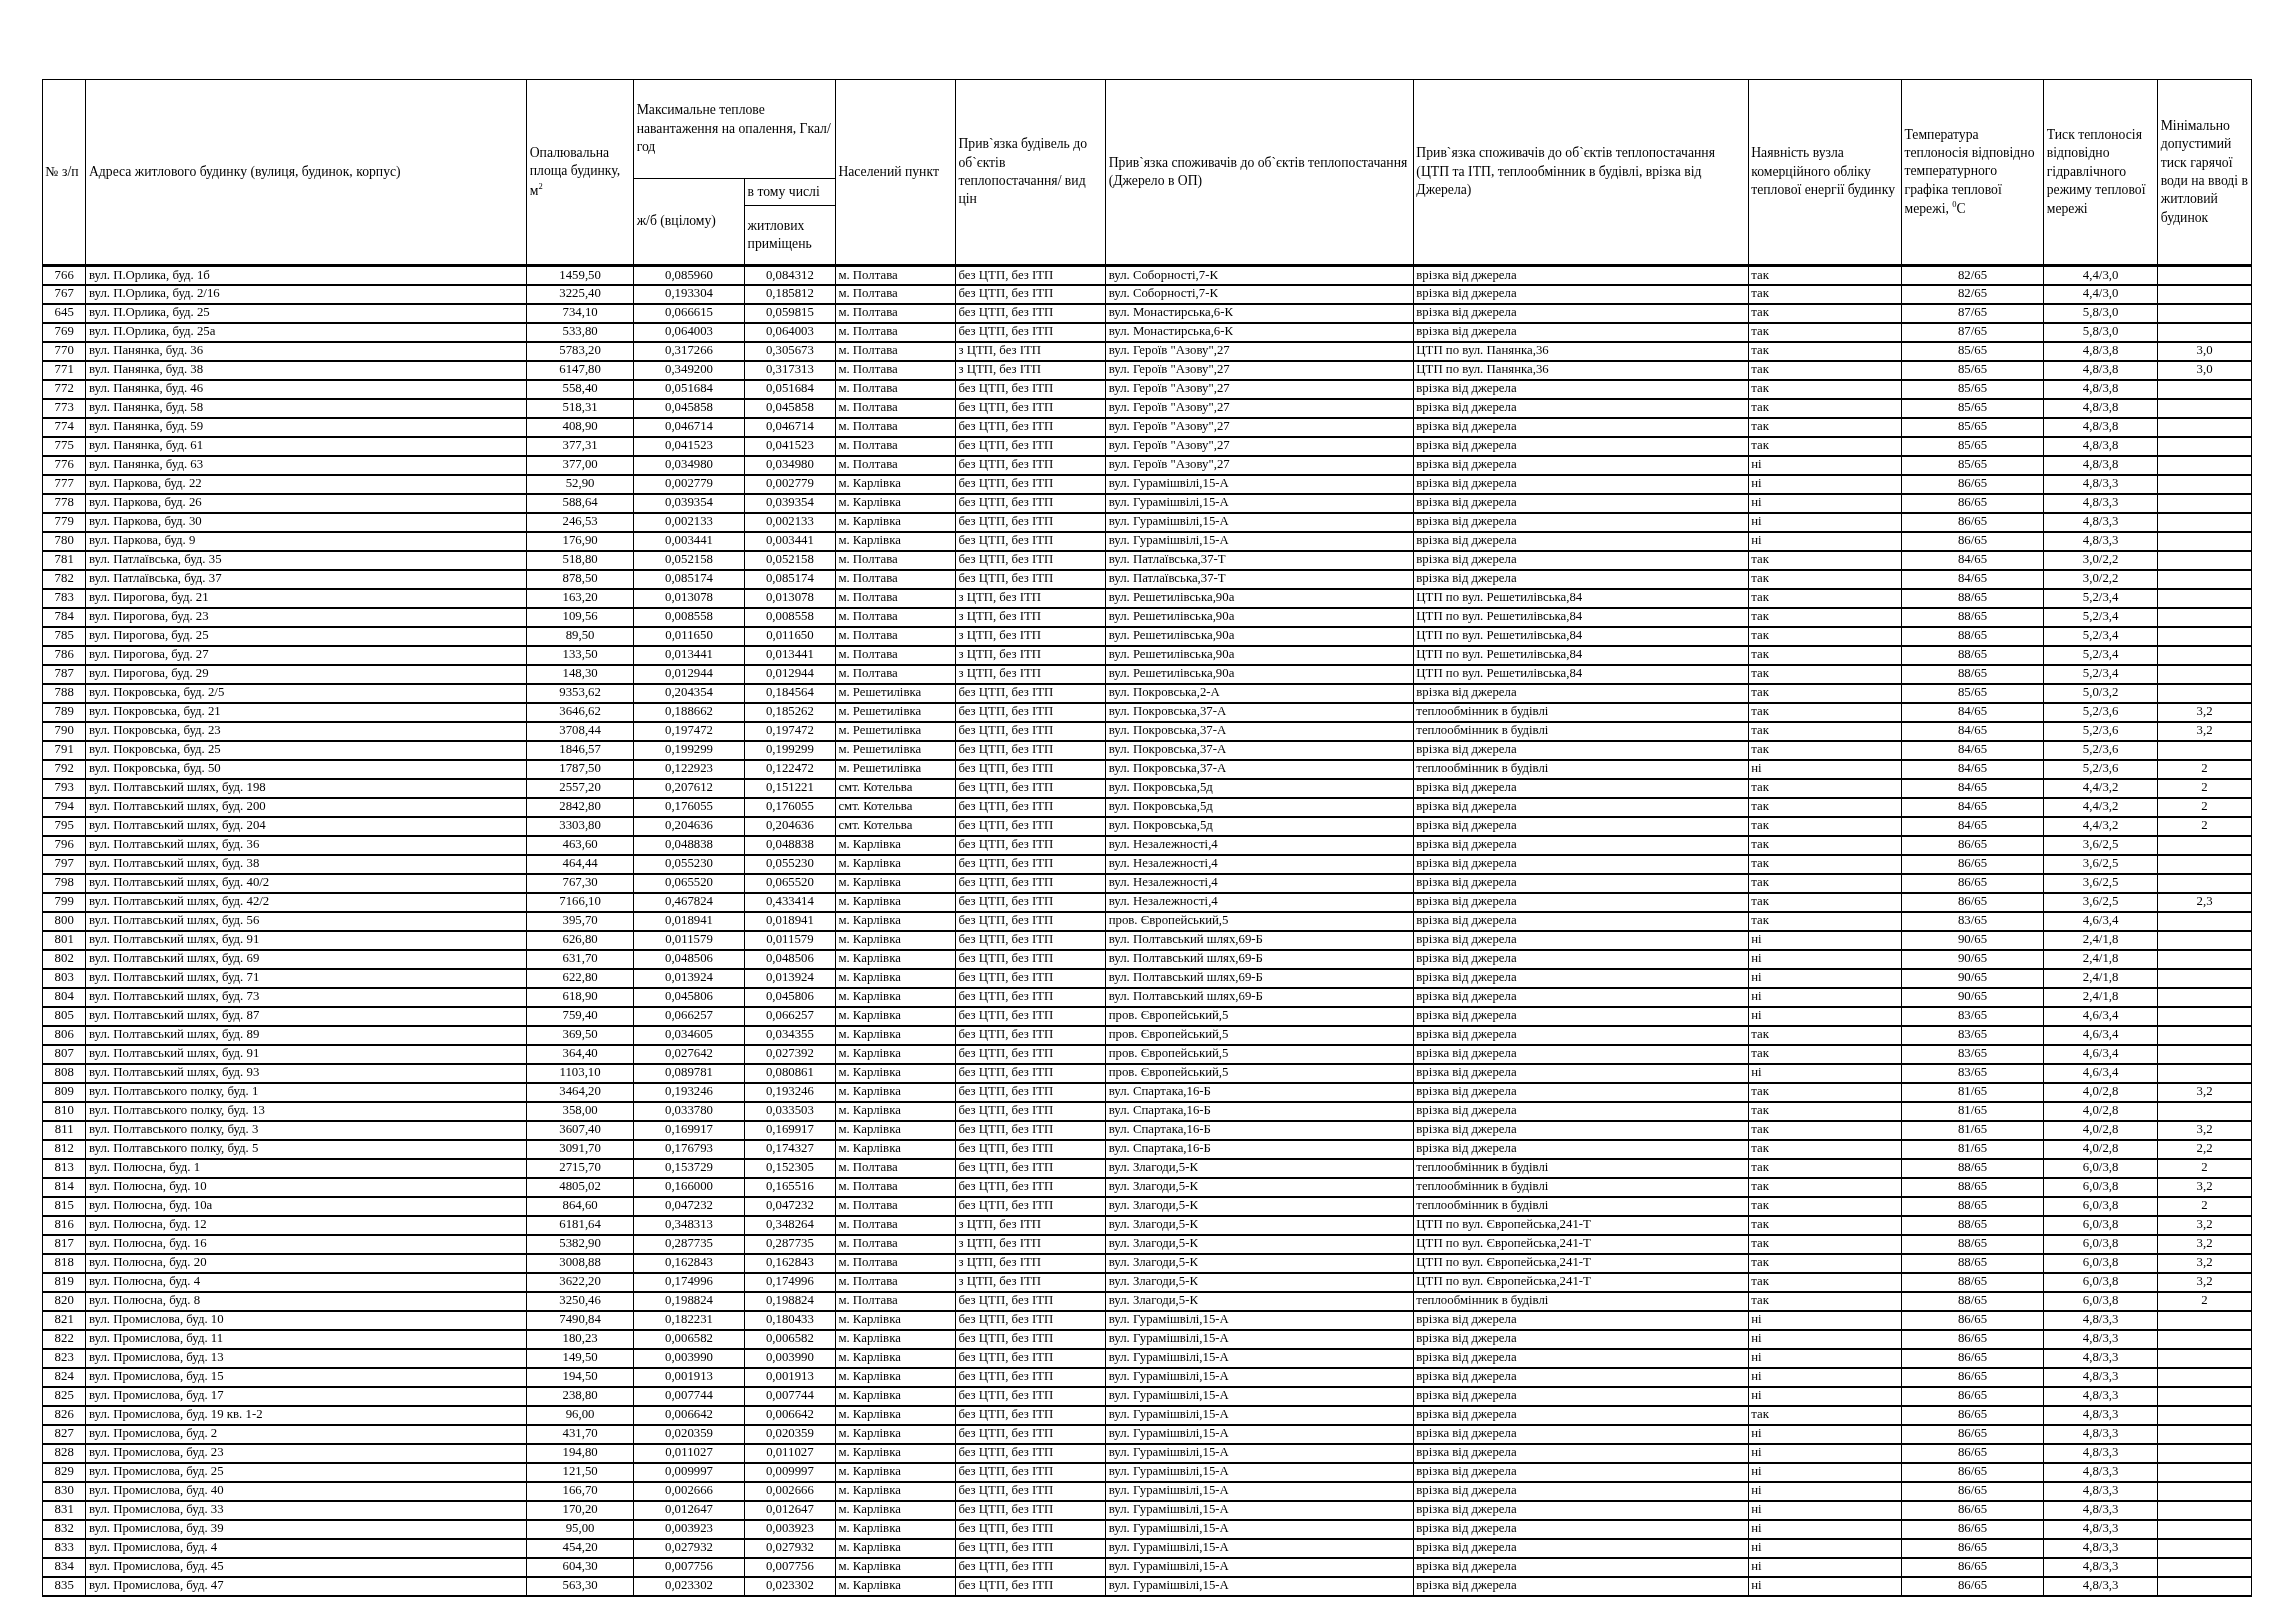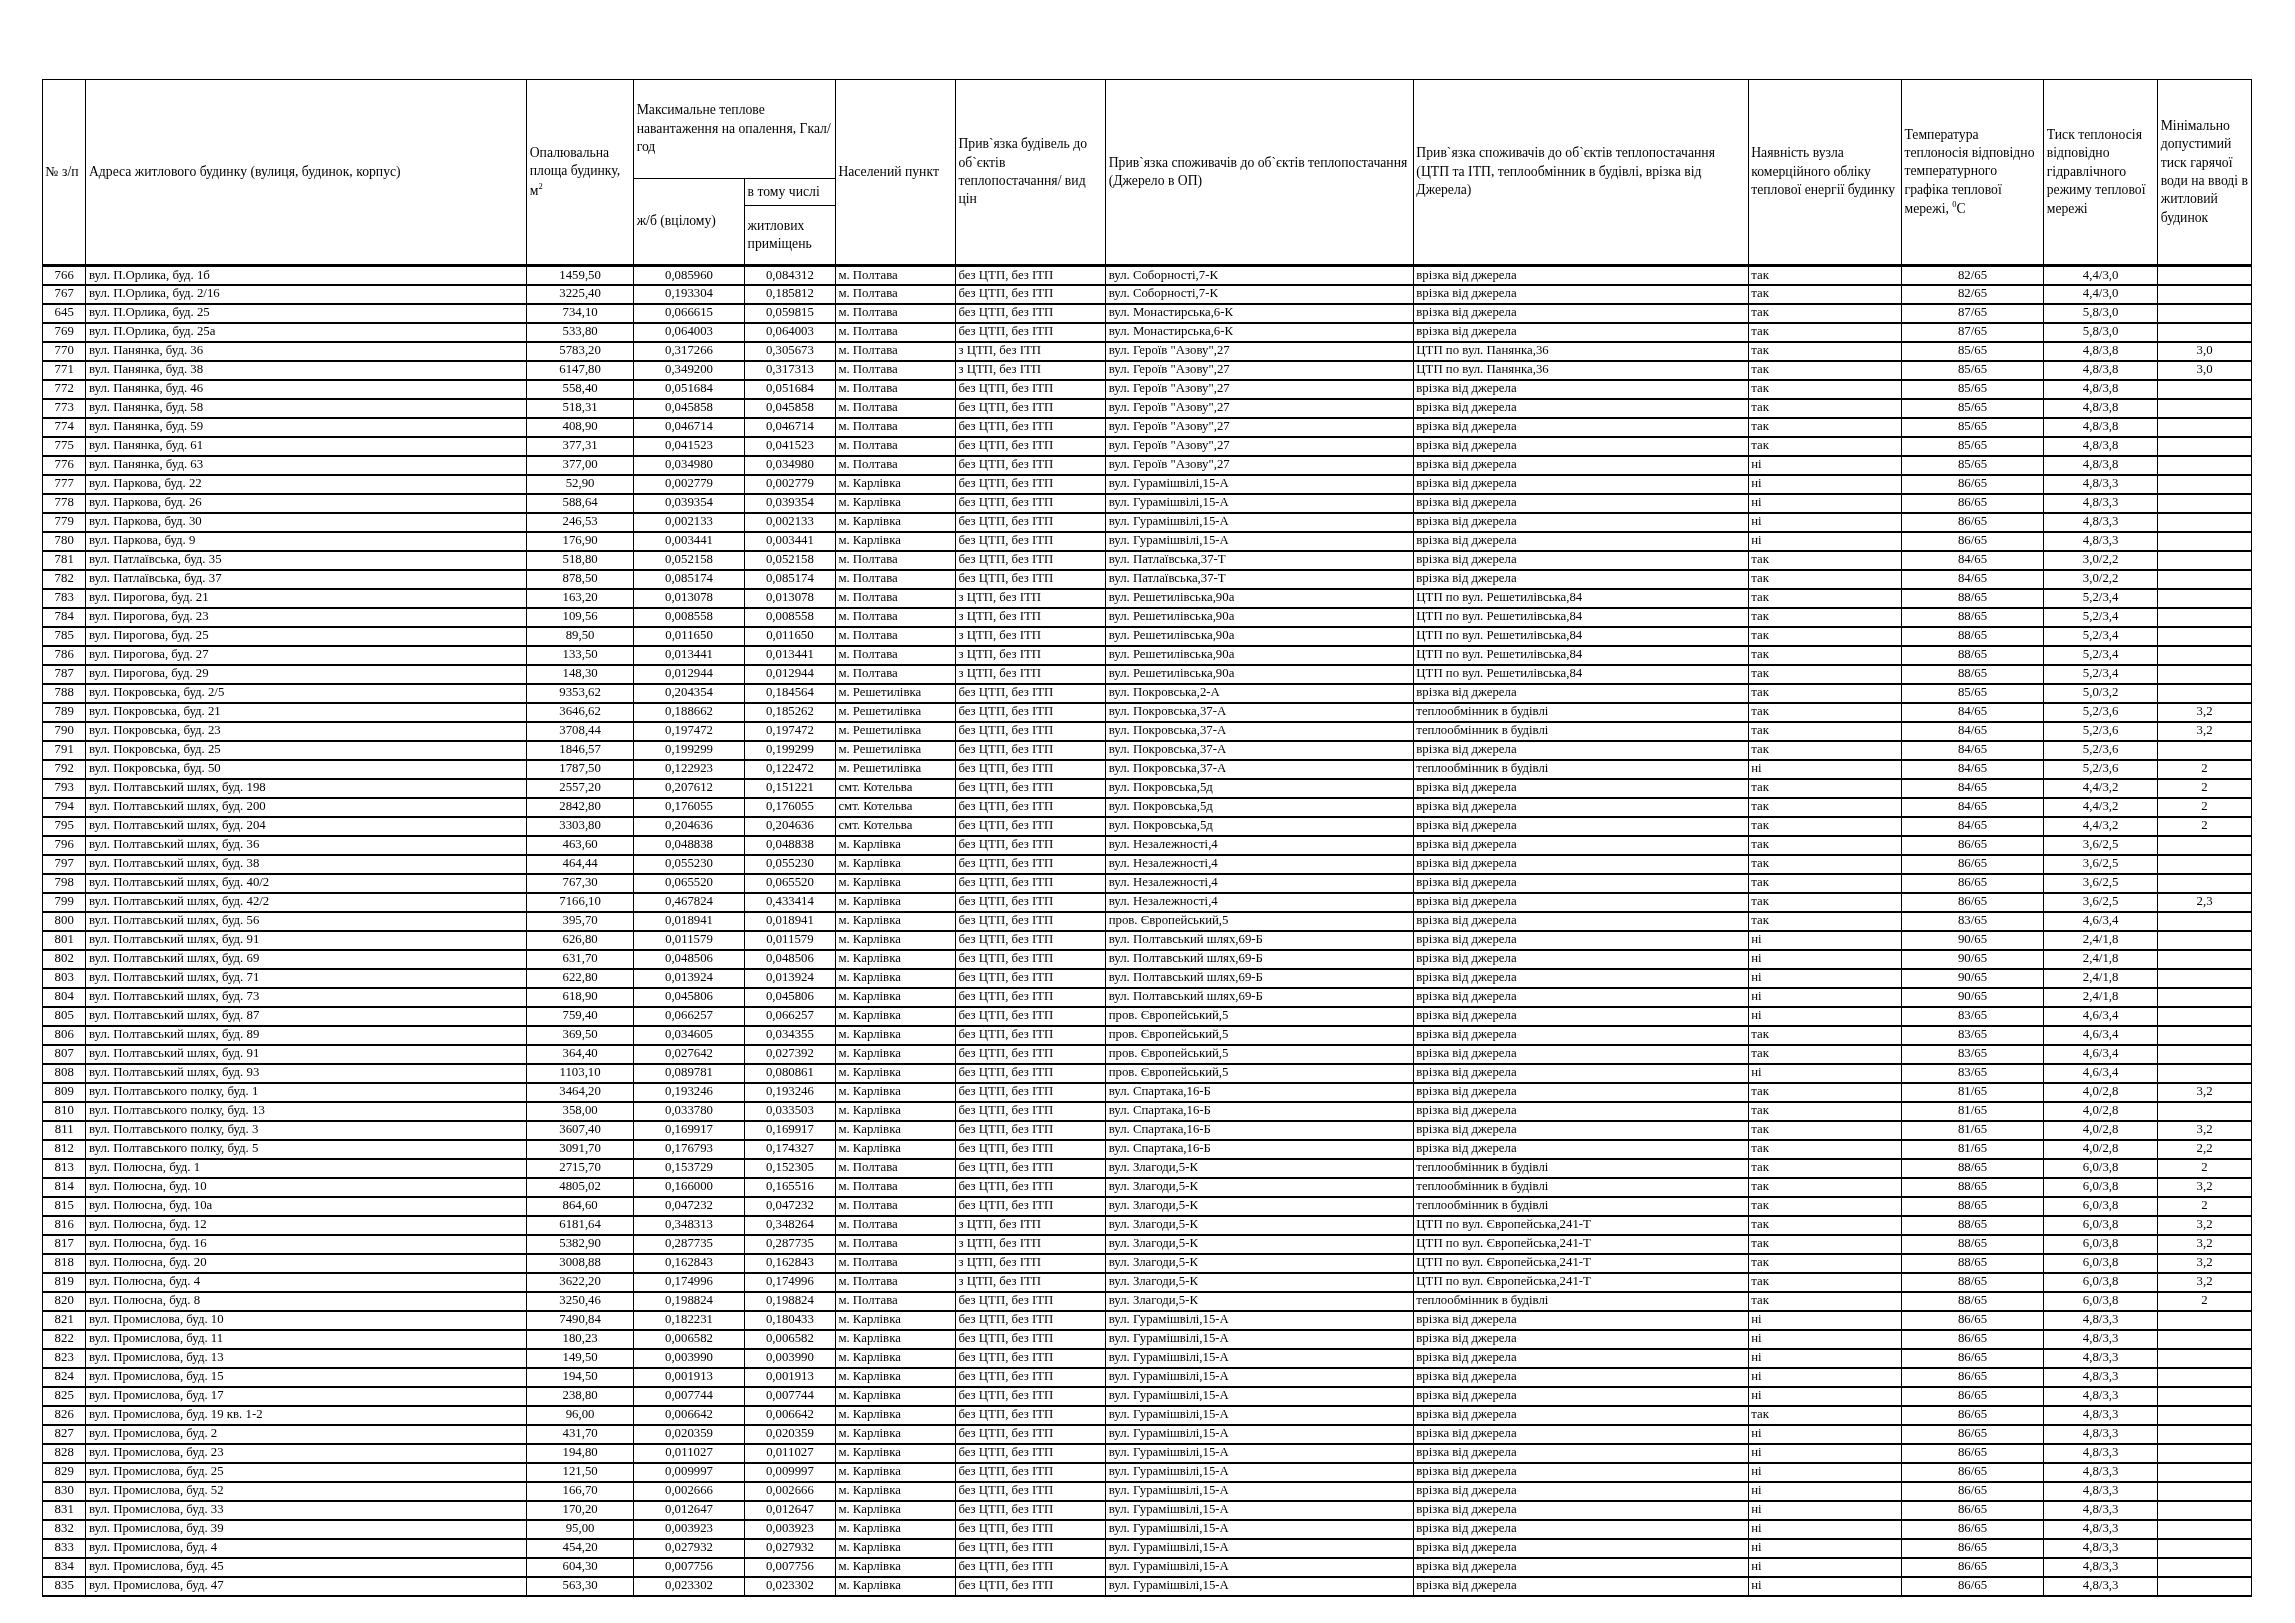--- a/index.html
+++ b/index.html
@@ -1036,21 +1036,21 @@
         <td class="l">без ЦТП, без ІТП</td>
         <td class="l">вул. Гурамішвілі,15-А</td>
         <td class="l">врізка від джерела</td>
         <td class="l">ні</td>
         <td class="c">86/65</td>
         <td class="c">4,8/3,3</td>
         <td class="c"></td>
       </tr>
       <tr>
         <td class="c">830</td>
-        <td class="l">вул. Промислова, буд. 52</td>
+        <td class="l">вул. Промислова, буд. 40</td>
         <td class="area">166,70</td>
         <td class="c">0,002666</td>
         <td class="c">0,002666</td>
         <td class="l">м. Карлівка</td>
         <td class="l">без ЦТП, без ІТП</td>
         <td class="l">вул. Гурамішвілі,15-А</td>
         <td class="l">врізка від джерела</td>
         <td class="l">ні</td>
         <td class="c">86/65</td>
         <td class="c">4,8/3,3</td>

